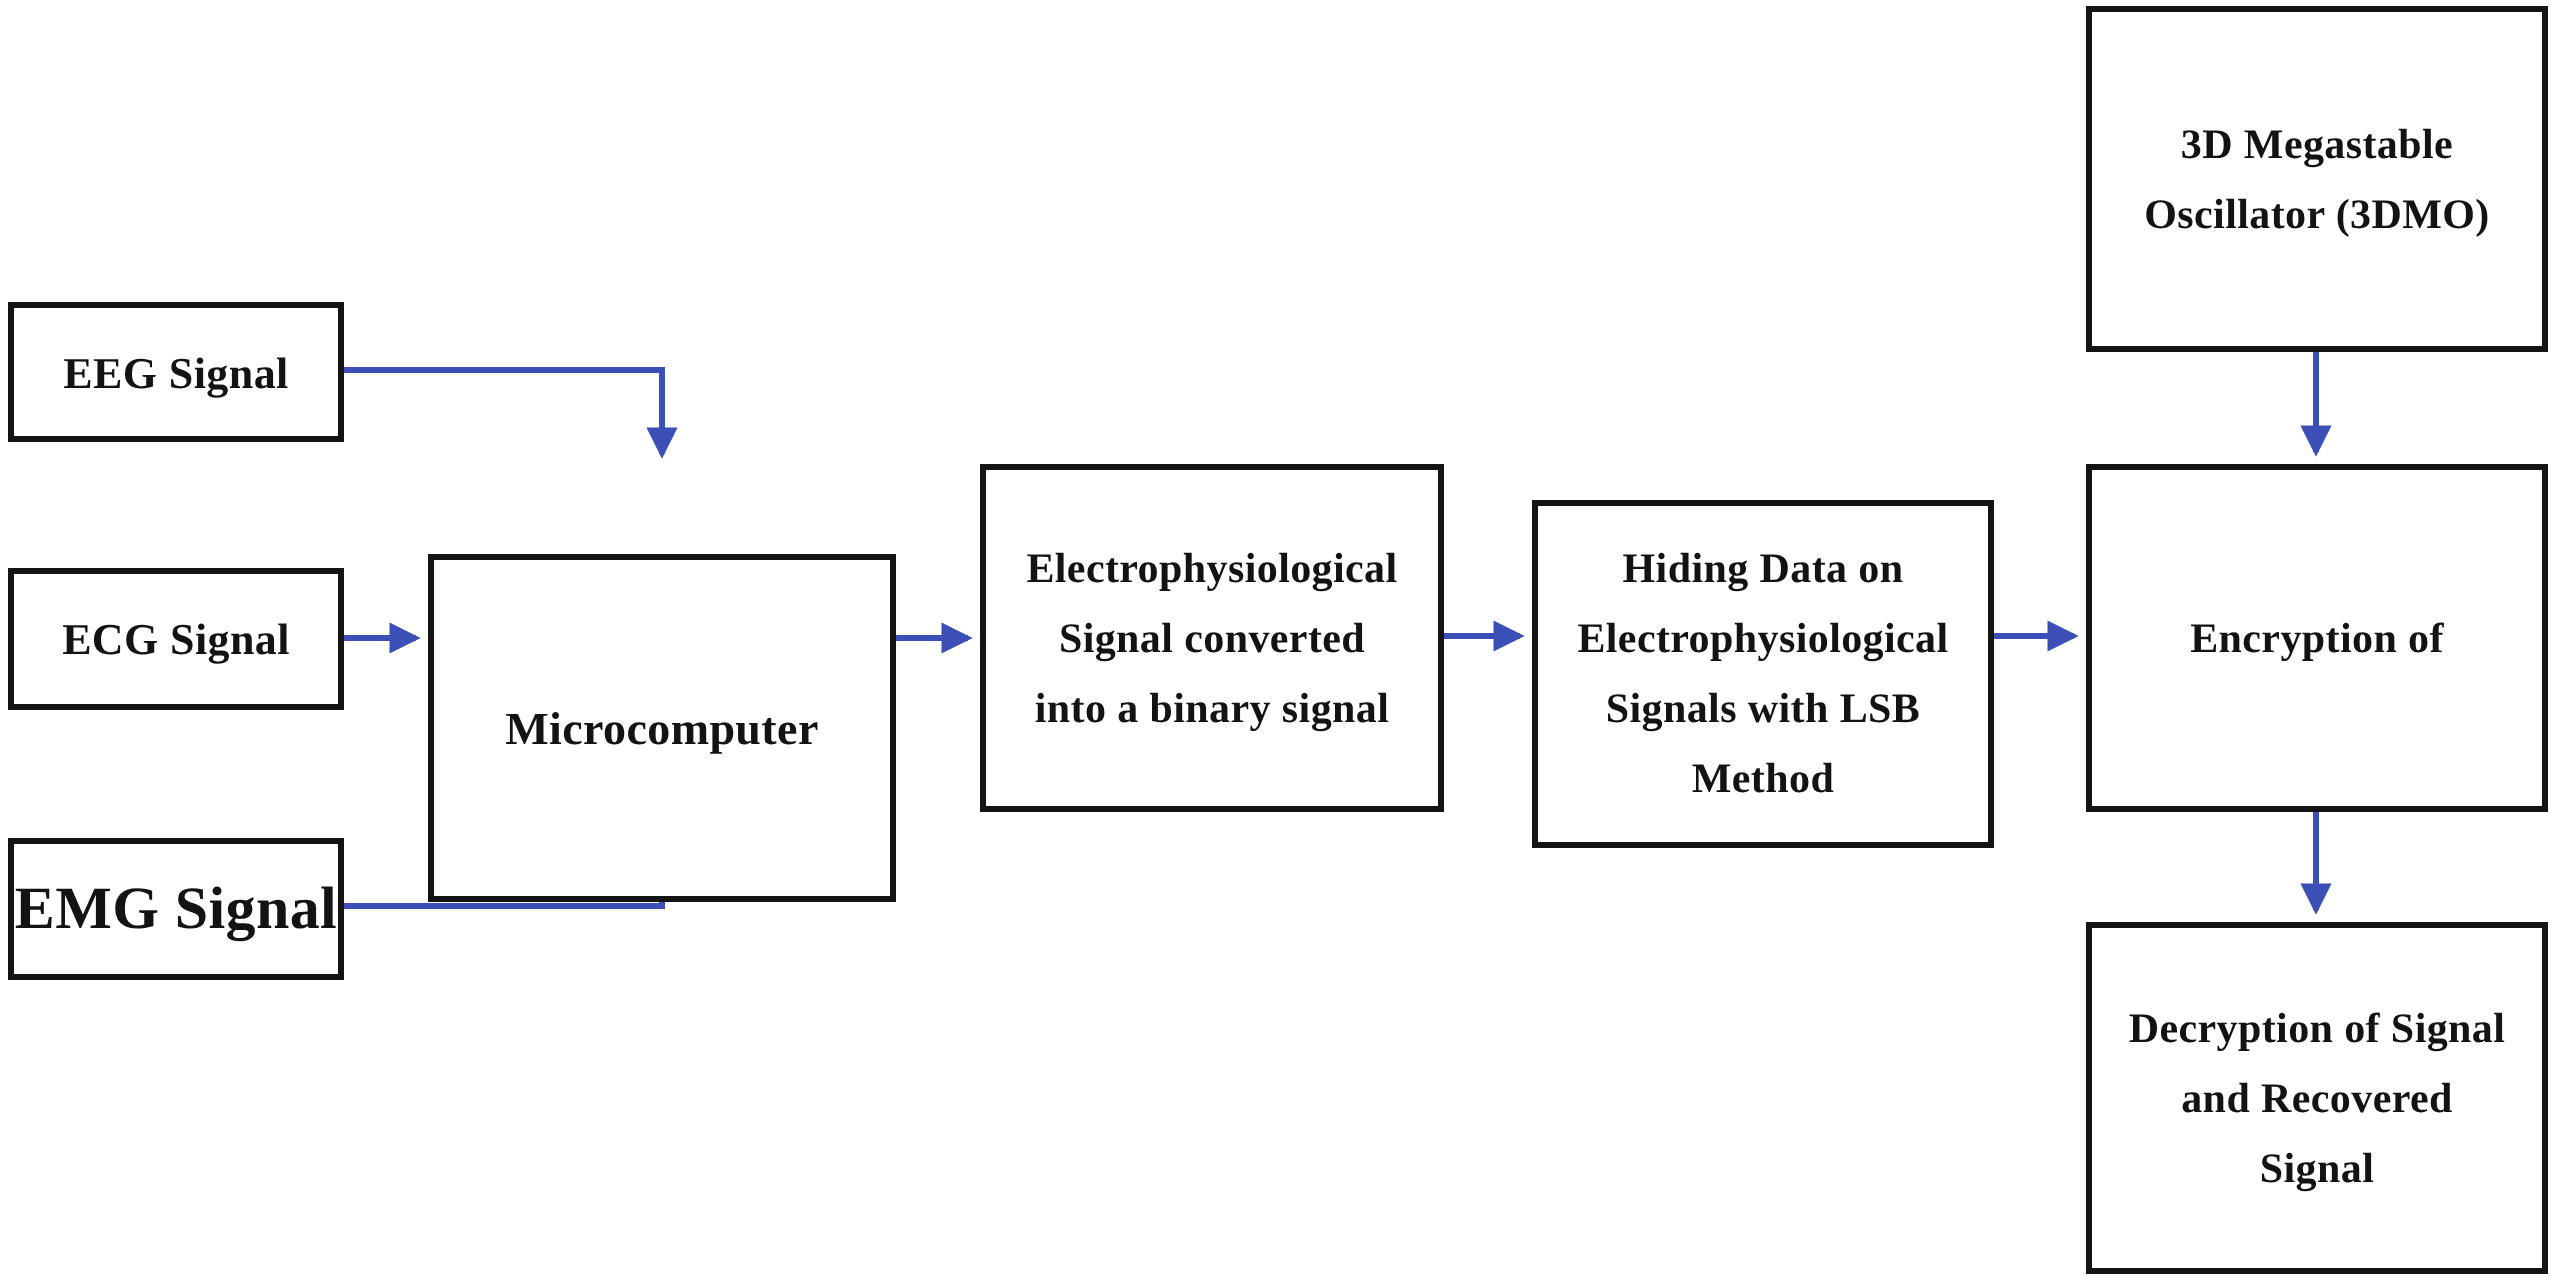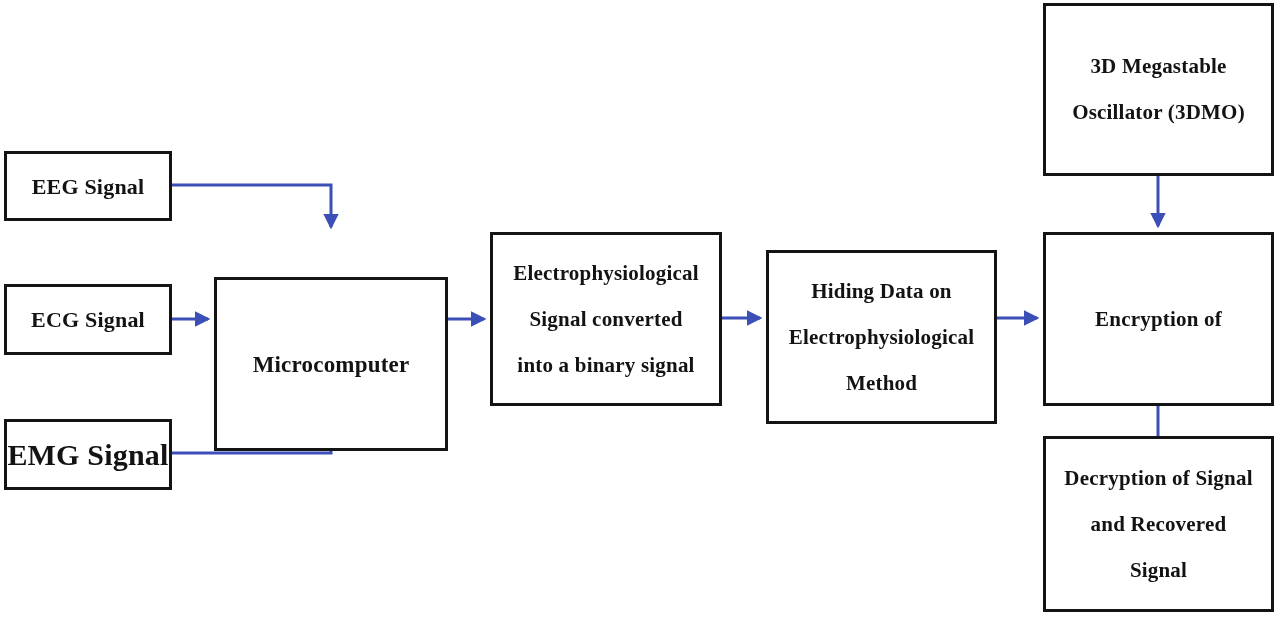--- a/index.html
+++ b/index.html
@@ -23,35 +23,34 @@
     display: flex;
     flex-direction: column;
     align-items: center;
     justify-content: center;
     text-align: center;
     font-weight: 700;
     color: var(--text, #131313);
     font-size: 21px;
     line-height: 35px;
     letter-spacing: 0.2px;
-    gap: 11px;
   }
   .box .line { white-space: nowrap; }
   
   #box-eeg { left: 4px;    top: 151px; width: 168px; height: 70px;  font-size: 22px; }
   #box-ecg { left: 4px;    top: 284px; width: 168px; height: 71px;  font-size: 22px; }
   #box-emg { left: 4px;    top: 419px; width: 168px; height: 71px;  font-size: 30px; }
   
   #box-micro  { left: 214px;  top: 232px; width: 234px; height: 174px; font-size: 23px; margin-top: 45px; }
   #box-binary { left: 490px;  top: 232px; width: 232px; height: 174px; }
   #box-lsb    { left: 766px;  top: 250px; width: 231px; height: 174px; }
   
   #box-osc { left: 1043px; top: 3px;   width: 231px; height: 173px; }
   #box-enc { left: 1043px; top: 232px; width: 231px; height: 174px; }
-  #box-dec { left: 1043px; top: 436px; width: 231px; height: 176px; }
+  #box-dec { left: 1043px; top: 461px; width: 231px; height: 176px; }
 
   #flow-arrows {
     position: absolute;
     left: 0; top: 0;
     width: 1280px;
     height: 641px;
     pointer-events: none;
   }
   #flow-arrows .arrow {
     stroke: var(--arrow, #3c4fb7);
@@ -101,20 +100,21 @@
 
   <div class="box" id="box-binary">
     <div class="line">Electrophysiological</div>
     <div class="line">Signal converted</div>
     <div class="line">into a binary signal</div>
   </div>
 
   <div class="box" id="box-lsb">
     <div class="line">Hiding Data on</div>
     <div class="line">Electrophysiological</div>
+    <div class="line">Signals with LSB</div>
     <div class="line">Method</div>
   </div>
 
   <div class="box" id="box-osc">
     <div class="line">3D Megastable</div>
     <div class="line">Oscillator (3DMO)</div>
   </div>
 
   <div class="box" id="box-enc">
     <div class="line">Encryption of</div>

